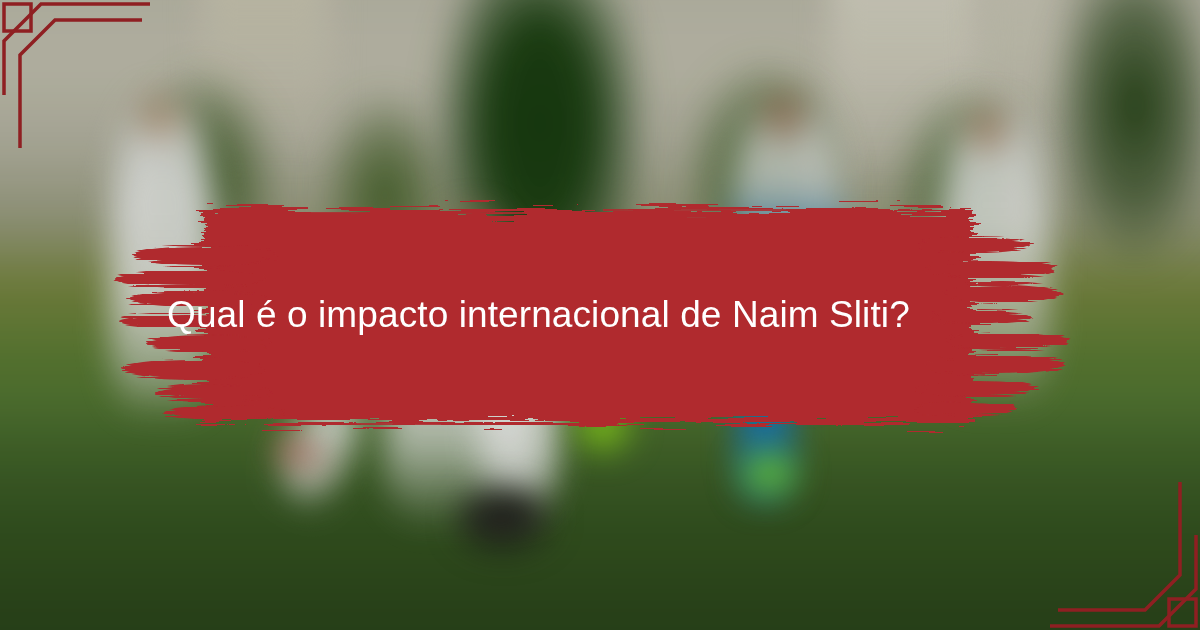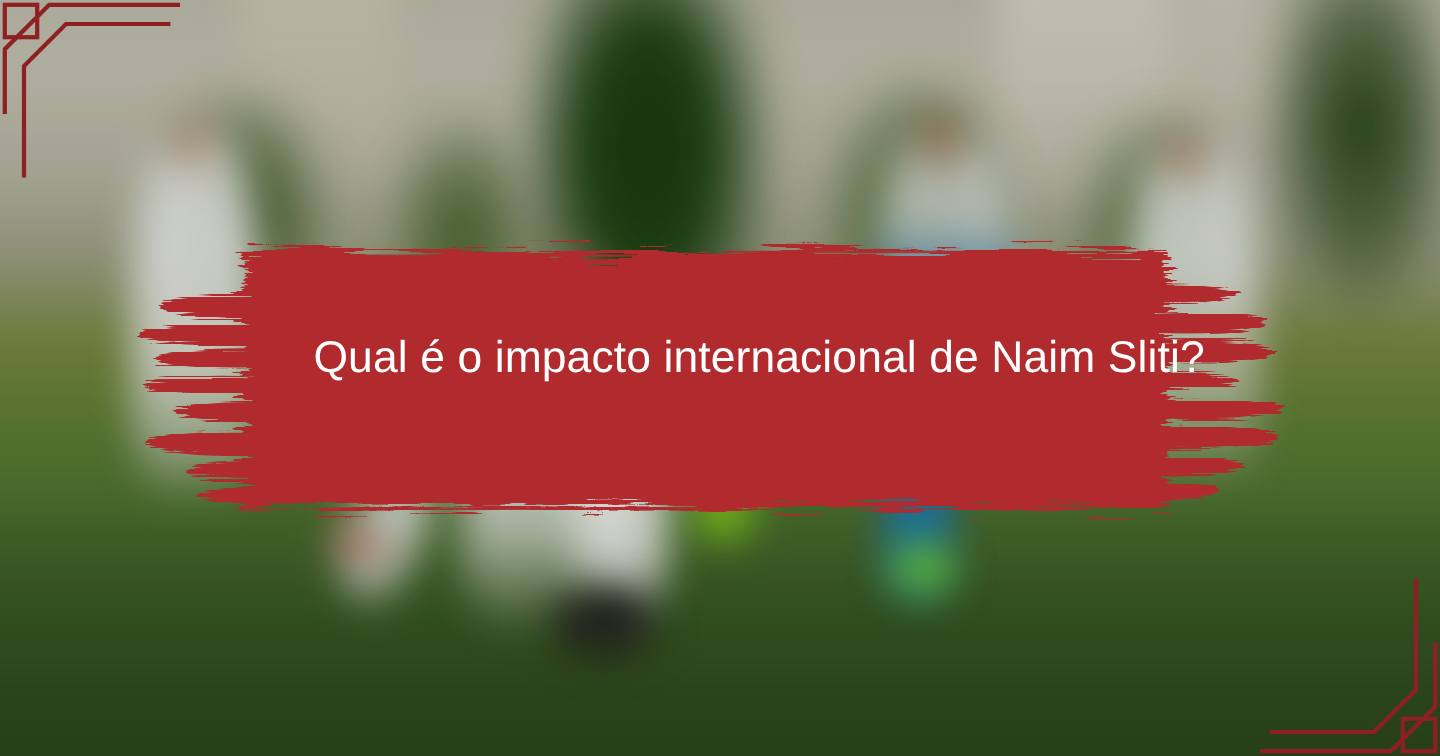--- a/index.html
+++ b/index.html
@@ -233,26 +233,26 @@
     top: 193px;
     width: 905px;
     height: 245px;
   }
   .banner svg { display: block; width: 100%; height: 100%; overflow: visible; }
 
   
   .headline {
     position: absolute;
     left: 133px;
-    top: 176px;
+    top: 193px;
     width: 905px;
     height: 245px;
     display: flex;
     align-items: center;
-    justify-content: flex-end;
+    justify-content: flex-start;
     padding: 0 34px;
     box-sizing: border-box;
   }
   .headline-text {
     color: #ffffff;
     font-family: "Liberation Sans", sans-serif;
     font-size: 37px;
     font-weight: 400;
     letter-spacing: 0.1px;
     line-height: 1.25;

